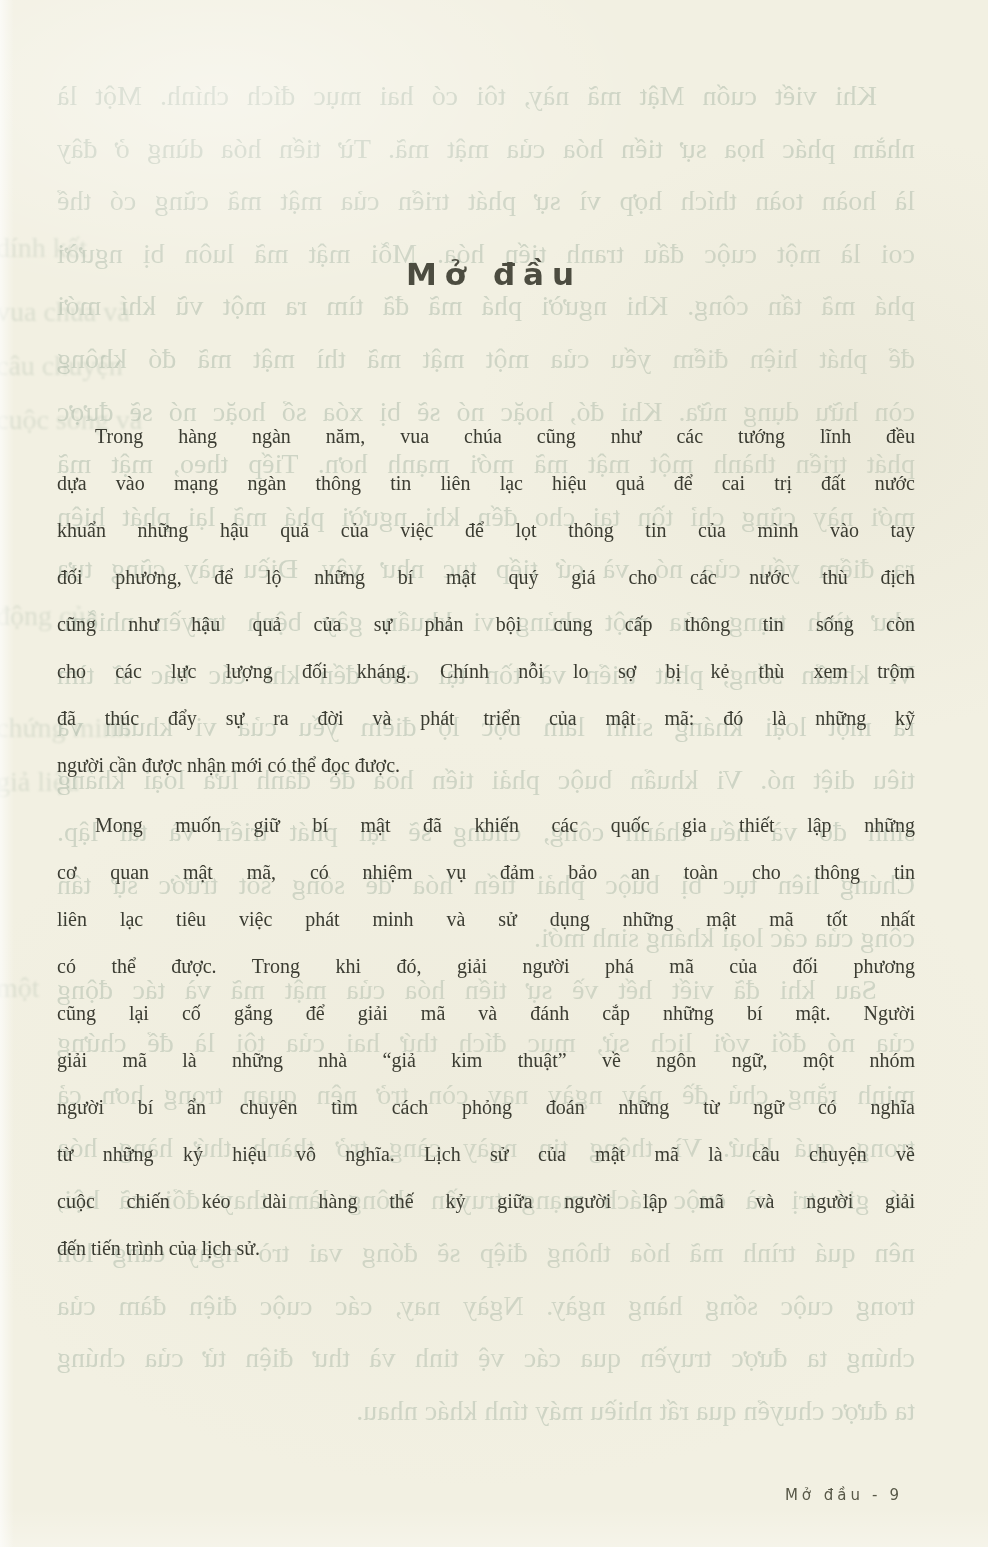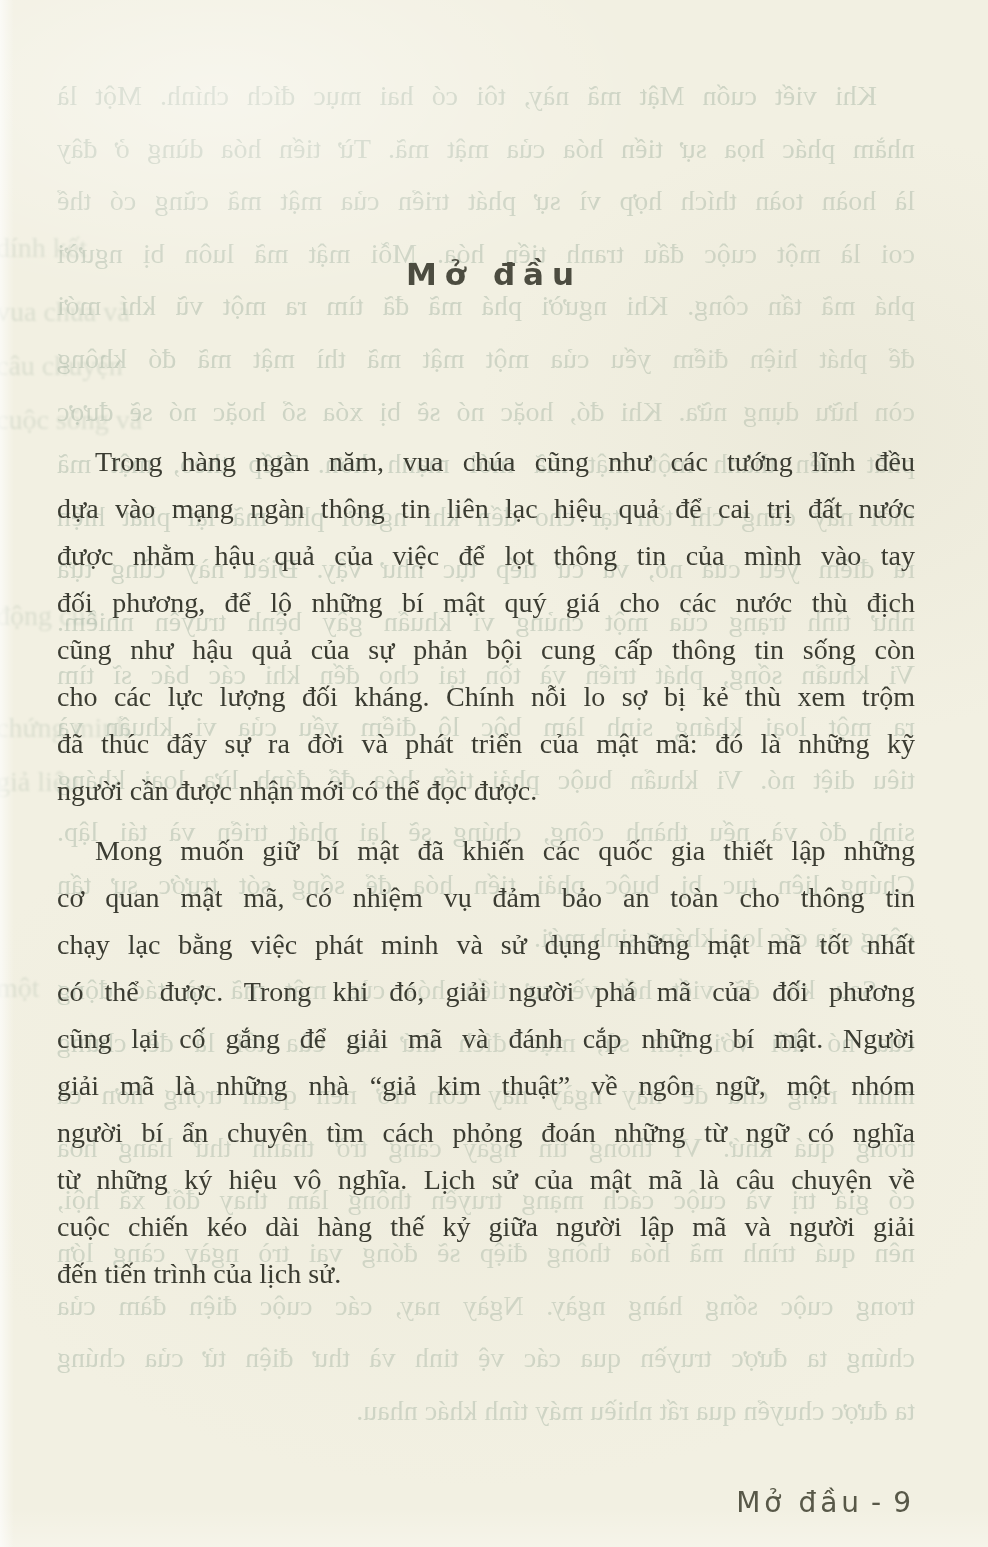--- a/index.html
+++ b/index.html
@@ -57,36 +57,36 @@
 
   
   .heading{
     position:absolute;left:0;top:256px;width:100%;z-index:4;
     margin:0;text-align:center;
     font-family:"DejaVu Sans", sans-serif;
     font-weight:bold;font-size:31px;letter-spacing:8px;
     color:var(--heading-ink,#4c4c40);
   }
   .bodytext{
-    position:absolute;left:57px;top:438px;width:858px;z-index:4;
+    position:absolute;left:57px;top:413px;width:858px;z-index:4;
     color:var(--ink,#3b3c32);
-    font-size:28px;
+    font-size:20px;
   }
   .para{margin:0 0 13px 0;}
   .para .line{
     height:47px;line-height:47px;overflow:hidden;
     text-align:justify;text-align-last:justify;
   }
   .para .line:first-child{text-indent:38px;}
   .para .line.last{text-align-last:left;}
 
   .footer{
-    position:absolute;right:73px;top:1486px;z-index:4;
+    position:absolute;right:85px;top:1486px;z-index:4;
     font-family:"DejaVu Sans", sans-serif;
-    font-size:28px;letter-spacing:4px;
+    font-size:15px;letter-spacing:4px;
     color:var(--footer-ink,#585848);
     white-space:nowrap;
   }
   .footer .sep{margin:0 8px;}
 </style>
 </head>
 <body>
 
 <div class="page" style="--paper: #f2f0e2; --ink: #3b3c32; --heading-ink: #4c4c40; --footer-ink: #585848; --bleed: #7d9683;">
 
@@ -129,31 +129,31 @@
       <div class="frag">giả liệu</div>
       <div class="frag">một</div>
     </div>
 
   <h1 class="heading">Mở đầu</h1>
 
   <div class="bodytext">
     <div class="para">
         <div class="line">Trong hàng ngàn năm, vua chúa cũng như các tướng lĩnh đều</div>
         <div class="line">dựa vào mạng ngàn thông tin liên lạc hiệu quả để cai trị đất nước</div>
-        <div class="line">được nhằm hậu quả của việc để lọt thông tin của mình vào tay</div>
+        <div class="line">khuẩn những hậu quả của việc để lọt thông tin của mình vào tay</div>
         <div class="line">đối phương, để lộ những bí mật quý giá cho các nước thù địch</div>
         <div class="line">cũng như hậu quả của sự phản bội cung cấp thông tin sống còn</div>
         <div class="line">cho các lực lượng đối kháng. Chính nỗi lo sợ bị kẻ thù xem trộm</div>
         <div class="line">đã thúc đẩy sự ra đời và phát triển của mật mã: đó là những kỹ</div>
         <div class="line last">người cần được nhận mới có thể đọc được.</div>
       </div>
     <div class="para">
         <div class="line">Mong muốn giữ bí mật đã khiến các quốc gia thiết lập những</div>
         <div class="line">cơ quan mật mã, có nhiệm vụ đảm bảo an toàn cho thông tin</div>
-        <div class="line">chạy lạc bằng việc phát minh và sử dụng những mật mã tốt nhất</div>
+        <div class="line">liên lạc tiêu việc phát minh và sử dụng những mật mã tốt nhất</div>
         <div class="line">có thể được. Trong khi đó, giải người phá mã của đối phương</div>
         <div class="line">cũng lại cố gắng để giải mã và đánh cắp những bí mật. Người</div>
         <div class="line">giải mã là những nhà “giả kim thuật” về ngôn ngữ, một nhóm</div>
         <div class="line">người bí ẩn chuyên tìm cách phỏng đoán những từ ngữ có nghĩa</div>
         <div class="line">từ những ký hiệu vô nghĩa. Lịch sử của mật mã là câu chuyện về</div>
         <div class="line">cuộc chiến kéo dài hàng thế kỷ giữa người lập mã và người giải</div>
         <div class="line last">đến tiến trình của lịch sử.</div>
       </div>
   </div>
 

